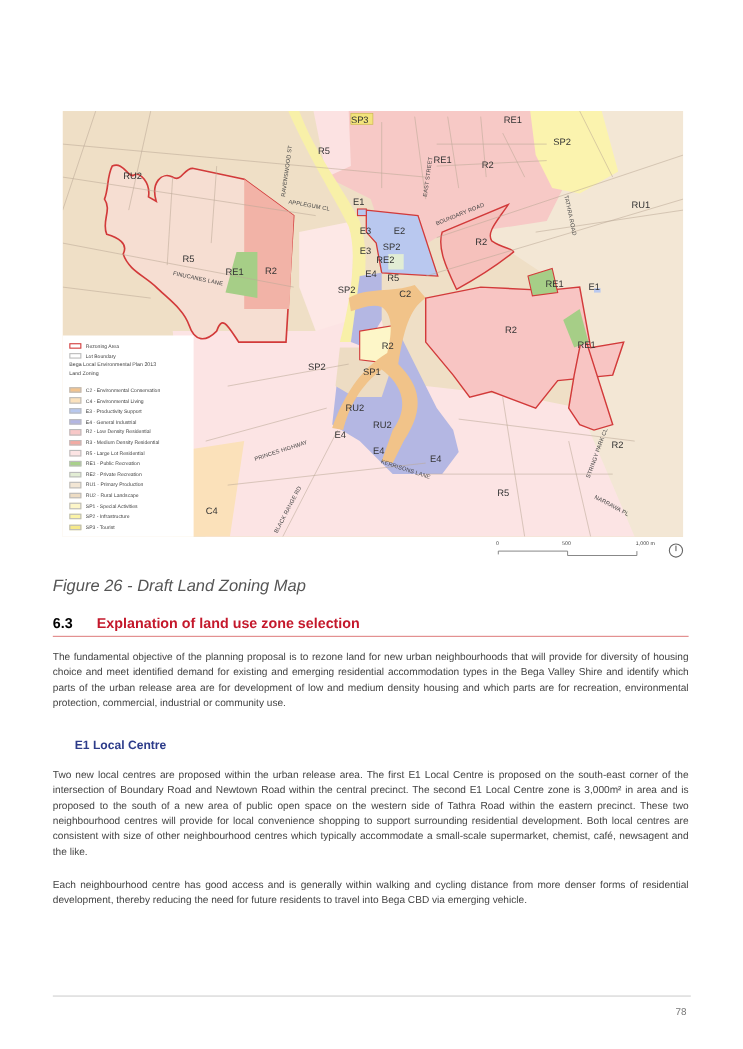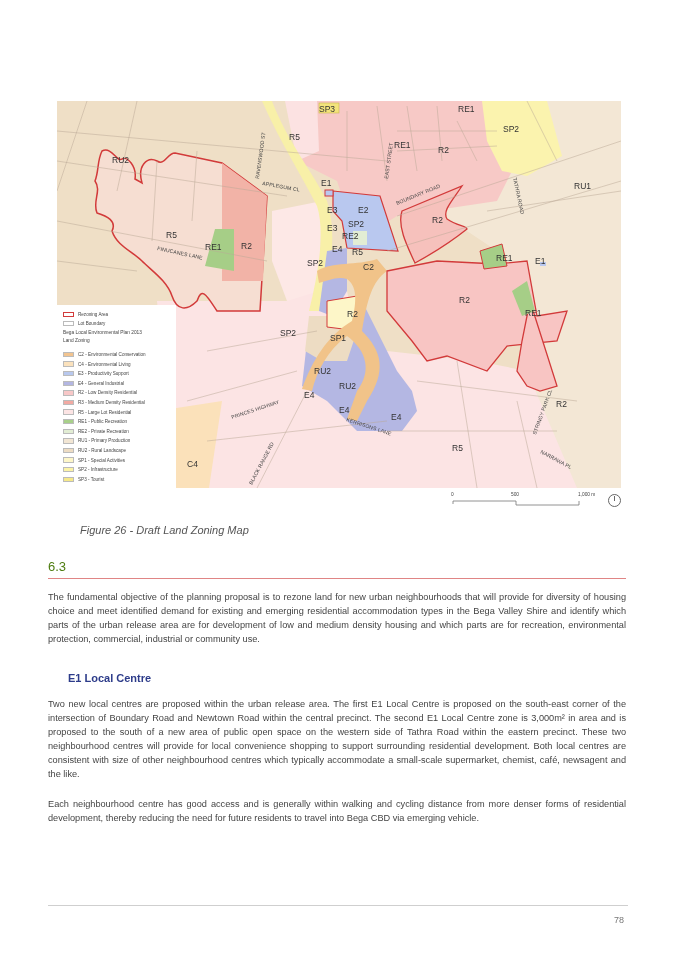--- a/index.html
+++ b/index.html
@@ -9,23 +9,23 @@
   .zl { font-family:"Liberation Sans", sans-serif; font-size:8.5px; fill:#333; }
   .rl { font-family:"Liberation Sans", sans-serif; font-size:5.2px; fill:#444; letter-spacing:0.1px; }
   #legend { position:absolute; left:57px; top:305px; width:119px; height:183px; background:#ffffff; }
   .lg-row { position:absolute; left:6px; height:9px; display:flex; align-items:center; font-size:4.6px; color:#444; white-space:nowrap; }
   .lg-sw { width:11px; height:5.5px; margin-right:4px; border:0.6px solid #bbb; box-sizing:border-box; }
   .lg-head { position:absolute; left:6px; font-size:4.8px; color:#444; white-space:nowrap; }
   #scale-bar { position:absolute; left:450px; top:492px; width:180px; height:26px; }
   .sc-lbl { position:absolute; font-size:4.8px; color:#444; top:0; }
   #north-arrow { position:absolute; left:608px; top:494px; width:13px; height:13px; border:1.2px solid #666; border-radius:50%; box-sizing:border-box; }
   #north-arrow::after { content:""; position:absolute; left:4.6px; top:0.5px; width:1.2px; height:5px; background:#666; }
-  #caption { position:absolute; left:48px; top:524px; font-size:11px; font-style:italic; color:#555;margin-left:32px; }
+  #caption { position:absolute; left:48px; top:524px; font-size:15px; font-style:italic; color:#555; }
   #section-heading { position:absolute; left:48px; top:559px; width:578px; height:19px; border-bottom:1.2px solid #e08585; }
-  #section-number { position:absolute; left:0; top:0; font-size:13px; font-weight:normal; color:#4d7c0f; }
+  #section-number { position:absolute; left:0; top:0; font-size:13px; font-weight:bold; color:#000000; }
   #section-title { position:absolute; left:40px; top:0; font-size:13px; font-weight:bold; color:#c4182b; }
   .para { position:absolute; left:48px; width:578px; font-size:9.2px; line-height:14px; color:#444; text-align:justify; margin:0; }
   #subheading { position:absolute; left:48px; top:672px; font-size:11px; font-weight:bold; color:#2d3c8a;padding-left:20px; }
   #footer-rule { position:absolute; left:48px; top:905px; width:580px; height:1px; background:#cfcfcf; }
   #page-number { position:absolute; left:614px; top:915px; font-size:9px; color:#777; }
 </style>
 </head>
 <body>
 
 <div id="map-figure">
@@ -239,20 +239,21 @@
   <svg width="140" height="20" style="position:absolute;left:0;top:0;">
     <path d="M3,12 L3,9 M3,9 L66,9 L66,13 L129,13 L129,9" stroke="#777" stroke-width="0.8" fill="none"></path>
   </svg>
 </div>
 <div id="north-arrow"></div>
 
 <div id="caption">Figure 26 - Draft Land Zoning Map</div>
 
 <div id="section-heading">
   <span id="section-number">6.3</span>
+  <span id="section-title">Explanation of land use zone selection</span>
 </div>
 
 <p class="para" style="top:590px;">The fundamental objective of the planning proposal is to rezone land for new urban neighbourhoods that will provide for diversity of housing choice and meet identified demand for existing and emerging residential accommodation types in the Bega Valley Shire and identify which parts of the urban release area are for development of low and medium density housing and which parts are for recreation, environmental protection, commercial, industrial or community use.</p>
 
 <div id="subheading">E1 Local Centre</div>
 
 <p class="para" style="top:697px;">Two new local centres are proposed within the urban release area. The first E1 Local Centre is proposed on the south-east corner of the intersection of Boundary Road and Newtown Road within the central precinct. The second E1 Local Centre zone is 3,000m² in area and is proposed to the south of a new area of public open space on the western side of Tathra Road within the eastern precinct. These two neighbourhood centres will provide for local convenience shopping to support surrounding residential development. Both local centres are consistent with size of other neighbourhood centres which typically accommodate a small-scale supermarket, chemist, café, newsagent and the like.</p>
 <p class="para" style="top:797px;">Each neighbourhood centre has good access and is generally within walking and cycling distance from more denser forms of residential development, thereby reducing the need for future residents to travel into Bega CBD via emerging vehicle.</p>
 
 <div id="footer-rule"></div>

